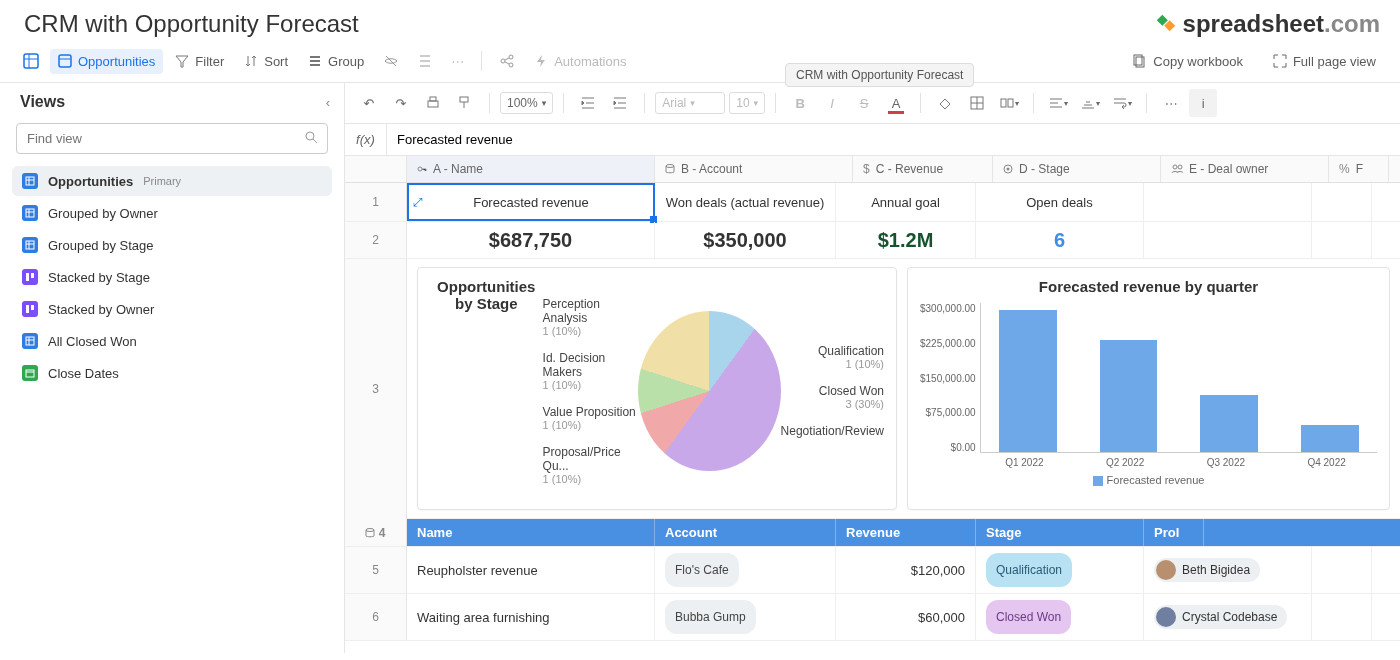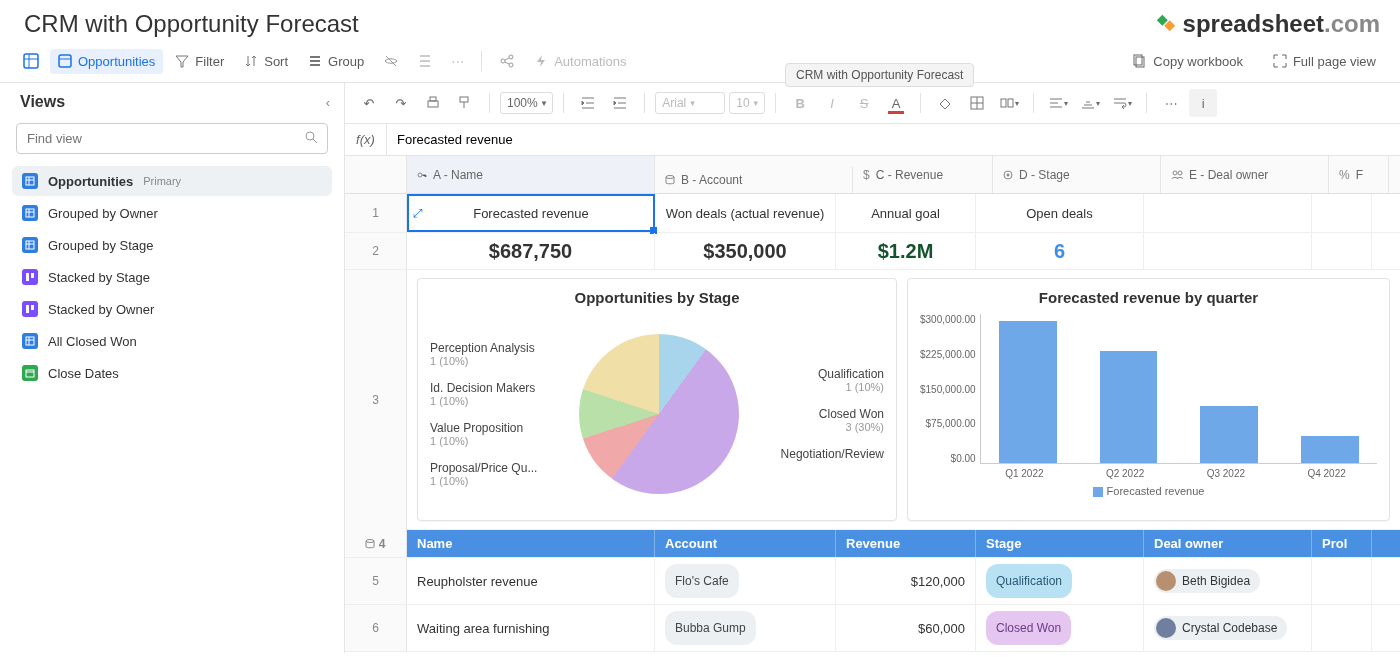--- a/index.html
+++ b/index.html
@@ -42,21 +42,21 @@
   .tip { position: absolute; top: -20px; left: 440px; background: #f4f4f4; border: 1px solid #ddd; border-radius: 4px; padding: 4px 10px; font-size: 12px; color: #555; white-space: nowrap; }
   .fnbar { display: flex; align-items: center; border-bottom: 1px solid #e5e5e5; }
   .fnbar .fx { width: 42px; text-align: center; color: #666; font-style: italic; font-size: 13px; border-right: 1px solid #e5e5e5; padding: 8px 0; }
   .fnbar input { flex: 1; border: none; padding: 8px 10px; font-size: 13px; outline: none; }
   
   .grid { flex: 1; overflow: auto; }
   .colhdrs { display: flex; background: #fafafa; border-bottom: 1px solid #e0e0e0; position: sticky; top: 0; }
   .cornercell { width: 62px; border-right: 1px solid #e5e5e5; }
   .colh { padding: 6px 10px; font-size: 12px; color: #666; border-right: 1px solid #e5e5e5; display: flex; align-items: center; gap: 6px; }
   .colh.cA { width: 248px; background: #eef1f7; }
-  .colh.cB { width: 198px; margin-top: 11px; }
+  .colh.cB { width: 198px; }
   .colh.cC { width: 140px; }
   .colh.cD { width: 168px; }
   .colh.cE { width: 168px; }
   .colh.cF { width: 60px; }
   .row { display: flex; border-bottom: 1px solid #eee; }
   .rowh { width: 62px; display: flex; align-items: center; justify-content: center; color: #888; background: #fafafa; border-right: 1px solid #e5e5e5; font-size: 12px; }
   .cell { border-right: 1px solid #eee; padding: 6px 10px; display: flex; align-items: center; }
   .cell.cA { width: 248px; position: relative; }
   .cell.cB { width: 181px; }
   .cell.cC { width: 140px; justify-content: flex-end; }
@@ -68,21 +68,21 @@
   .row1 .cell.cA::after { content:''; position:absolute; right:-4px; bottom:-4px; width:7px; height:7px; background:#1a73e8; }
   .expand { position:absolute; left:4px; color:#1a73e8; font-size:12px; }
   .row2 .cell { height: 36px; font-size: 20px; font-weight: 700; justify-content: center; }
   .row2 .cC { color: #14532d; }
   .row2 .cD { color: #3a8fe8; }
   .row3 { height: 260px; }
   .row3 .rowh { height: 260px; }
   .row3 .chartwrap { flex:1; display:flex; gap:10px; padding: 8px 10px; }
   .card { border: 1px solid #e3e3e3; border-radius: 4px; padding: 10px 12px 6px 12px; background: #fff; box-shadow: 0 1px 2px rgba(0,0,0,0.04); }
   .card h3 { font-size: 15px; font-weight: 600; text-align: center; margin-bottom: 8px; }
-  .pie-card { width: 480px; display:flex; flex-direction:column; }
+  .pie-card { width: 480px; display:flex; flex-direction:row; }
   .pie-body { display:flex; align-items:center; justify-content:space-between; flex:1; }
   .pie-lbls { font-size: 12px; color:#444; display:flex; flex-direction:column; gap:14px; }
   .pie-lbls .sub { color:#999; font-size:11px; }
   .pie-lbls.right { text-align:right; }
   .pie { width: 160px; height: 160px; border-radius: 50%; }
   .bar-card { flex:1; }
   .bar-body { display:flex; }
   .y-axis { display:flex; flex-direction:column; justify-content:space-between; height:150px; font-size:10px; color:#666; text-align:right; padding-right:4px; }
   .bars { flex:1; display:flex; align-items:flex-end; height:150px; border-left:1px solid #ccc; border-bottom:1px solid #ccc; padding: 0 6px; gap: 18px; }
   .barcol { flex:1; display:flex; flex-direction:column; align-items:center; }
@@ -526,21 +526,20 @@
 
       <div class="row throw">
         <div class="rowh"><svg width="10" height="10">
               <ellipse cx="5" cy="2" rx="4" ry="1.5" fill="none" stroke="#888"></ellipse>
               <path d="M1 2v6c0 1 8 1 8 0V2" fill="none" stroke="#888"></path>
             </svg>&nbsp;4</div>
         <div class="cell cA">Name</div>
         <div class="cell cB">Account</div>
         <div class="cell cC">Revenue</div>
         <div class="cell cD">Stage</div>
-        <div class="cell cE">Deal owner</div>
         <div class="cell cF">Prol</div>
       </div>
 
       <div id="data-rows">
           <div class="row drow">
     <div class="rowh">5</div>
     <div class="cell cA">Reupholster revenue</div>
     <div class="cell cB">
               <span class="pill acct">Flo's Cafe</span>
             </div>

